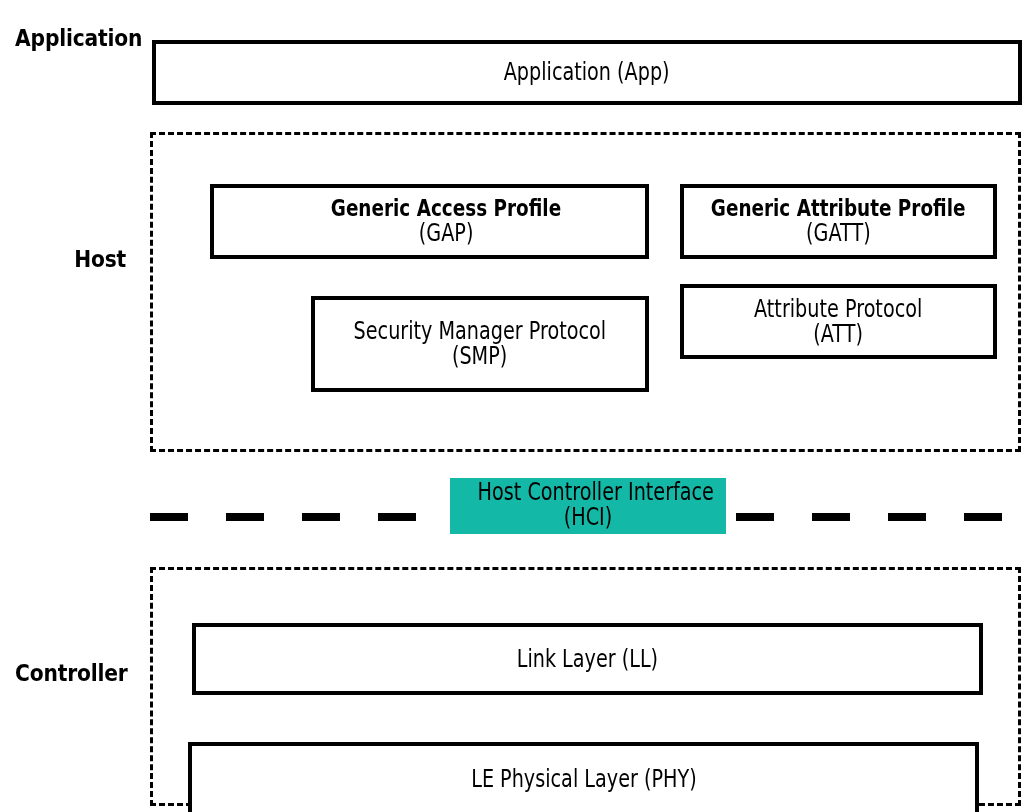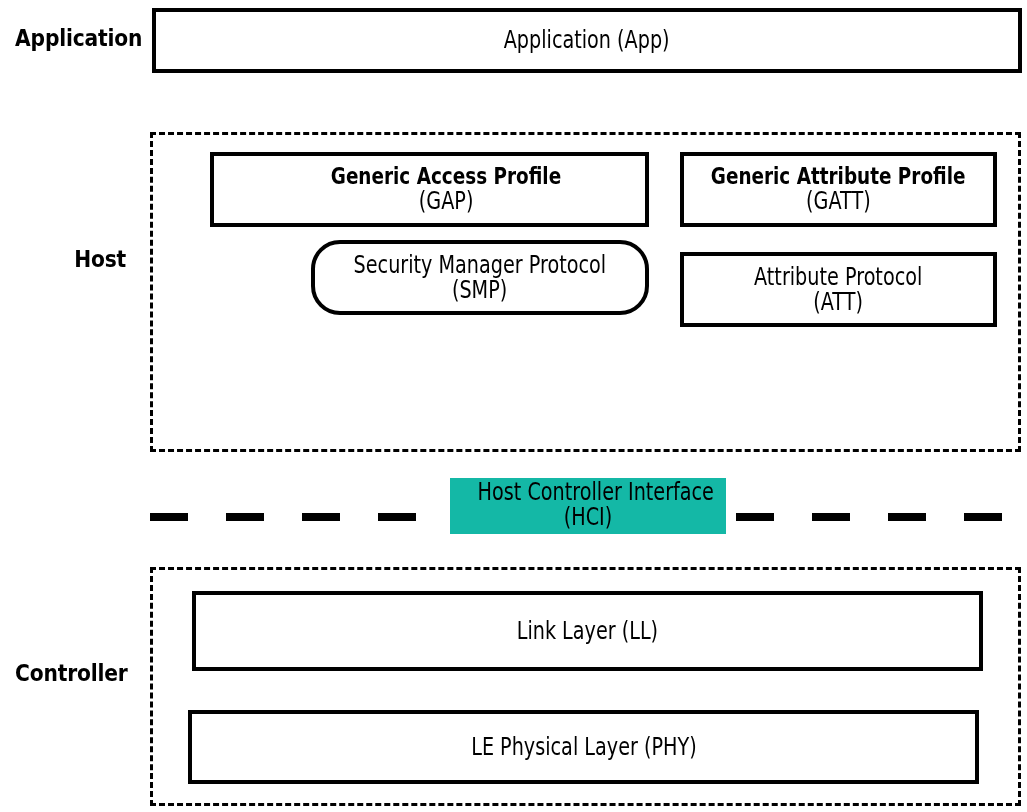--- a/index.html
+++ b/index.html
@@ -46,20 +46,21 @@
     box-sizing: border-box;
     border: 4px solid #000;
     background: #ffffff;
     display: flex;
     flex-direction: column;
     align-items: center;
     justify-content: center;
     text-align: center;
     line-height: 1.04;
     font-family: "DejaVu Sans", sans-serif;
+    margin-top: 32px;
   }
   .box .t1, .box .t2 {
     display: block;
     white-space: nowrap;
     transform: scaleX(0.80);
     transform-origin: center center;
   }
   .box .t1 { font-size: 24px; }
   .box .t2 { font-size: 24px; }
   .box.bold-title .t1 { font-weight: bold; font-size: 23px; }
@@ -130,21 +131,21 @@
   <div class="box bold-title" id="box-gap" style="left:210px; top:152px; width:439px; height:75px;padding-left:33px;">
     <span class="t1">Generic Access Profile</span>
     <span class="t2">(GAP)</span>
   </div>
 
   <div class="box bold-title" id="box-gatt" style="left:680px; top:152px; width:317px; height:75px;">
     <span class="t1">Generic Attribute Profile</span>
     <span class="t2">(GATT)</span>
   </div>
 
-  <div class="box" id="box-smp" style="left:311px; top:240px; width:338px; height:75px;border-radius:29px;">
+  <div class="box" id="box-smp" style="left:311px; top:264px; width:338px; height:96px;">
     <span class="t1">Security Manager Protocol</span>
     <span class="t2">(SMP)</span>
   </div>
 
   <div class="box" id="box-att" style="left:680px; top:252px; width:317px; height:75px;">
     <span class="t1">Attribute Protocol</span>
     <span class="t2">(ATT)</span>
   </div>
 
 
@@ -152,21 +153,21 @@
     <div class="hci-dashline" id="hci-dash-left"></div>
     <div class="hci-dashline" id="hci-dash-right"></div>
     <div id="hci-label">
       <span>Host Controller Interface</span>
       <span>(HCI)</span>
     </div>
   </div>
 
   <div class="dashed-group" id="group-controller" style="left:150px; top:567px; width:871px; height:239px;"></div>
 
-  <div class="box" id="box-ll" style="left:192px; top:591px; width:791px; height:80px;">
+  <div class="box" id="box-ll" style="left:192px; top:591px; width:791px; height:72px;">
     <span class="t1">Link Layer (LL)</span>
   </div>
 
   <div class="box" id="box-phy" style="left:188px; top:710px; width:791px; height:74px;">
     <span class="t1">LE Physical Layer (PHY)</span>
   </div>
 
 </div>
 
 </body></html>

